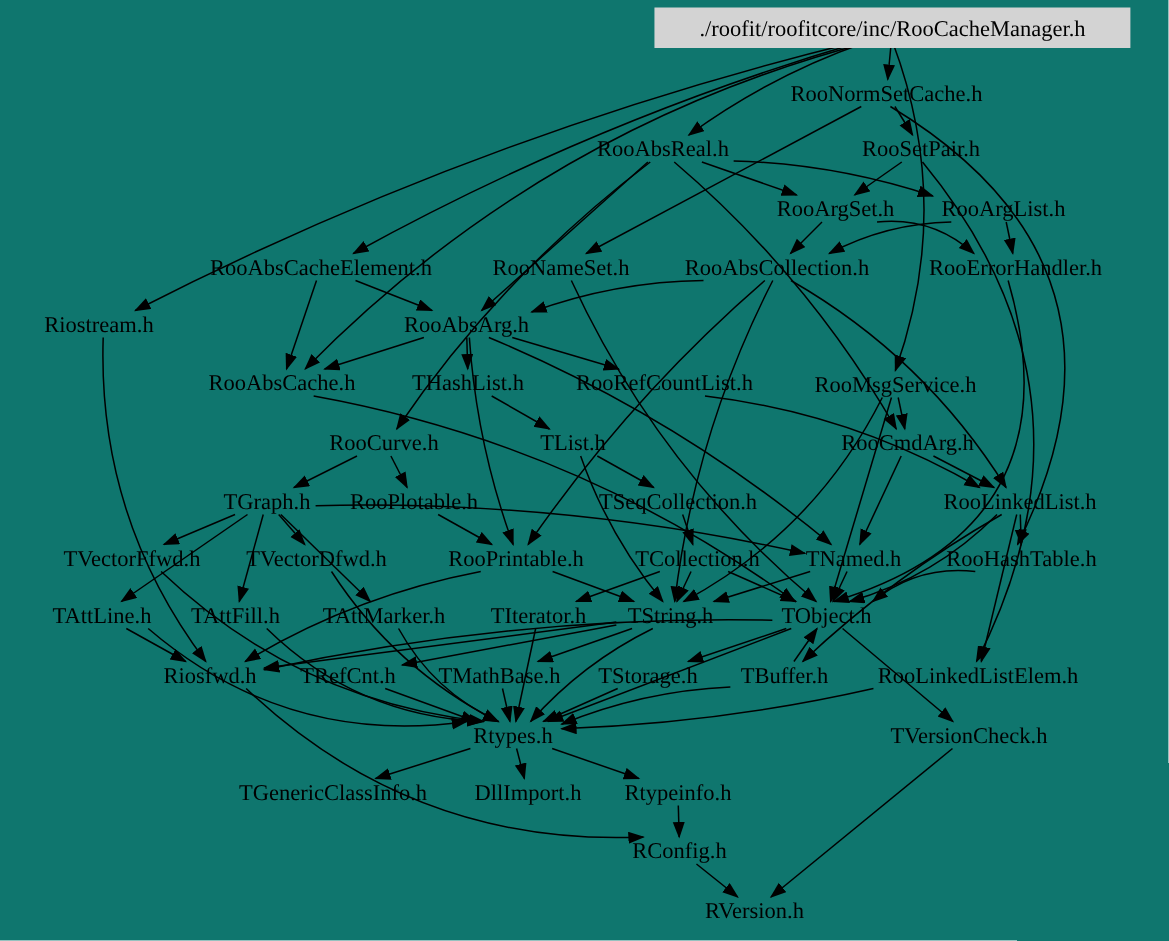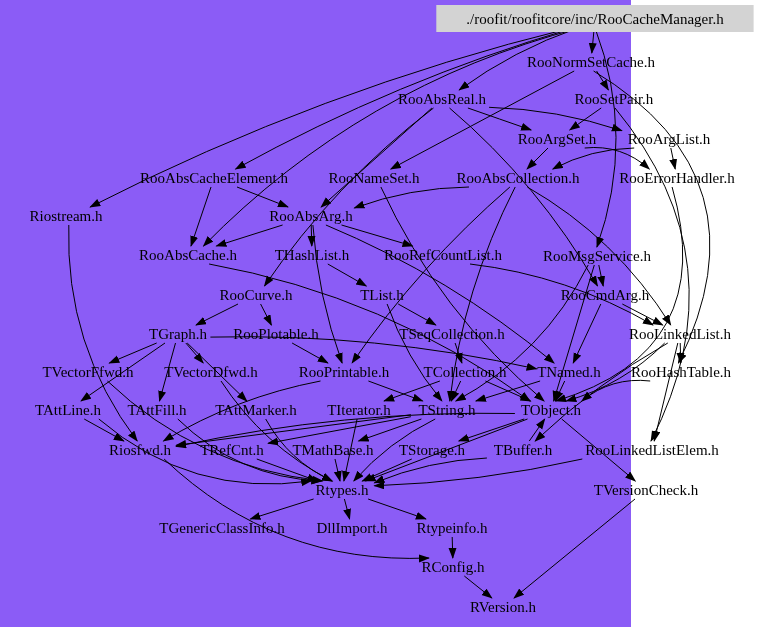--- a/index.html
+++ b/index.html
@@ -6,23 +6,23 @@
     margin: 0;
     padding: 0;
     background: #ffffff;
     width: 779px;
     height: 627px;
     overflow: hidden;
     font-family: "Liberation Serif", "DejaVu Serif", serif;
   }
   .graph-wrap {
     position: relative;
-    width: 631px;
+    width: 779px;
     height: 627px;
-    background: #8b5cf6;
+    background: #0f766e;
   }
   svg { display: block; }
   .edge path {
     fill: none;
     stroke: #000000;
     stroke-width: 1px;
   }
   .node text {
     fill: #000000;
     font-family: "Liberation Serif", "DejaVu Serif", serif;

